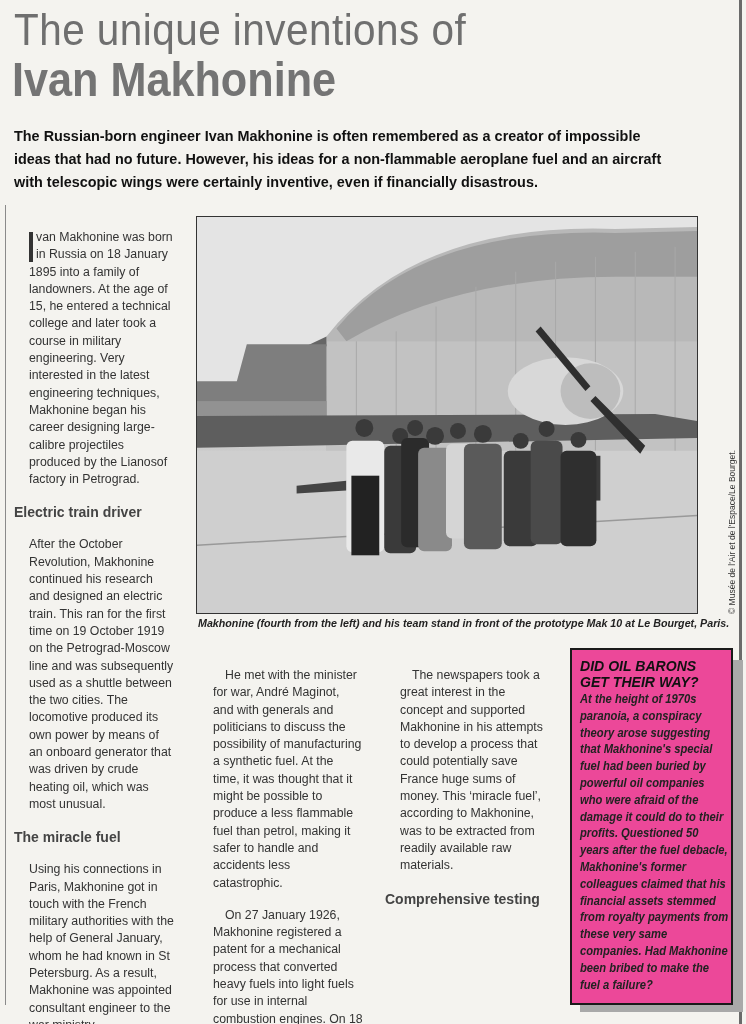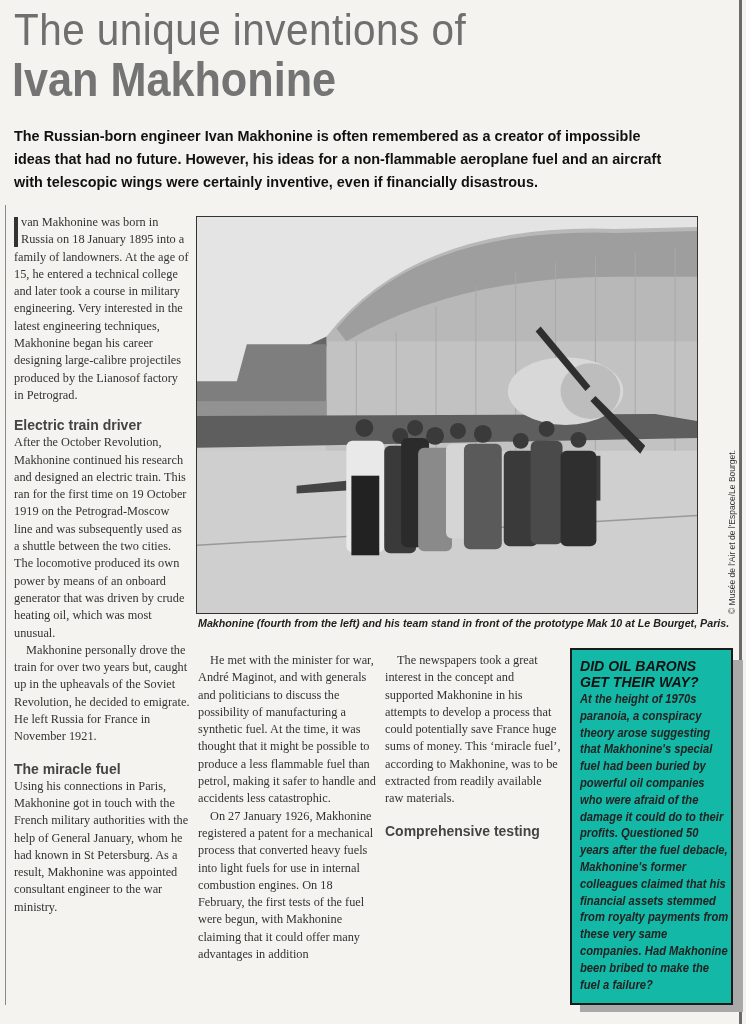--- a/index.html
+++ b/index.html
@@ -34,21 +34,21 @@
   .standfirst {
     position: absolute; left: 14px; top: 124px; width: 700px;
     font-size: 15.5px; font-weight: bold; color: #111;
     line-height: 23px;
     transform: scaleX(0.93); transform-origin: left;
   }
   .col {
     position: absolute;
     font-size: 12.3px; line-height: 17.3px; color: #333;
   }
-  .col p { margin: 0; font-family: Liberation Serif, serif; }
+  .col p { margin: 15px; }
   .col p.indent { text-indent: 12px; }
   .col h3 {
     font-size: 14px; font-weight: bold; color: #444;
     line-height: 18px; margin-top: 12px;
   }
   .col1 { left: 14px; top: 214px; width: 176px; }
   .col2 { left: 198px; top: 652px; width: 180px; }
   .col3 { left: 385px; top: 652px; width: 178px; }
   .dropcap {
     display: inline-block; width: 4px; height: 30px; background: #333;
@@ -69,21 +69,21 @@
     position: absolute; left: 198px; top: 617px; width: 540px;
     font-size: 11.5px; font-weight: bold; font-style: italic; color: #222;
     transform: scaleX(0.93); transform-origin: left; white-space: nowrap;
   }
   .callout-shadow {
     position: absolute; left: 580px; top: 660px; width: 163px; height: 352px;
     background: #a9a9a9;
   }
   .callout {
     position: absolute; left: 570px; top: 648px; width: 163px; height: 357px;
-    background: #14b8a6; border: 2px solid #1a1a1a;
+    background: #ec4899; border: 2px solid #1a1a1a;
     padding: 8px 6px 6px 8px;
   }
   .callout h4 {
     font-size: 14.5px; font-weight: bold; font-style: italic; color: #111;
     line-height: 16px; text-transform: uppercase;
     transform: scaleX(0.97); transform-origin: left;
   }
   .callout p {
     font-size: 12.2px; font-weight: bold; font-style: italic; color: #222;
     line-height: 16.8px; margin-top: 1px;
@@ -98,21 +98,20 @@
 
 <h1 class="title-line1">The unique inventions of</h1>
 <h1 class="title-line2">Ivan Makhonine</h1>
 
 <p class="standfirst">The Russian-born engineer Ivan Makhonine is often remembered as a creator of impossible ideas that had no future. However, his ideas for a non-flammable aeroplane fuel and an aircraft with telescopic wings were certainly inventive, even if financially disastrous.</p>
 
 <div class="col col1">
   <p><span class="dropcap"></span><span>van Makhonine was born in Russia on 18 January 1895 into a family of landowners. At the age of 15, he entered a technical college and later took a course in military engineering. Very interested in the latest engineering techniques, Makhonine began his career designing large-calibre projectiles produced by the Lianosof factory in Petrograd.</span></p>
   <h3>Electric train driver</h3>
   <p>After the October Revolution, Makhonine continued his research and designed an electric train. This ran for the first time on 19 October 1919 on the Petrograd-Moscow line and was subsequently used as a shuttle between the two cities. The locomotive produced its own power by means of an onboard generator that was driven by crude heating oil, which was most unusual.</p>
-  <p class="indent">Makhonine personally drove the train for over two years but, caught up in the upheavals of the Soviet Revolution, he decided to emigrate. He left Russia for France in November 1921.</p>
   <h3 style="margin-top:14px">The miracle fuel</h3>
   <p>Using his connections in Paris, Makhonine got in touch with the French military authorities with the help of General January, whom he had known in St Petersburg. As a result, Makhonine was appointed consultant engineer to the war ministry.</p>
 </div>
 
 <div class="photo">
   <svg viewBox="0 0 502 398" preserveAspectRatio="none">
 
     <rect x="0" y="0" width="502" height="170" fill="#e4e4e4"></rect>
 
     <path d="M130 120 Q220 5 420 12 L502 10 L502 235 L130 235 Z" fill="#b8b8b8"></path>

